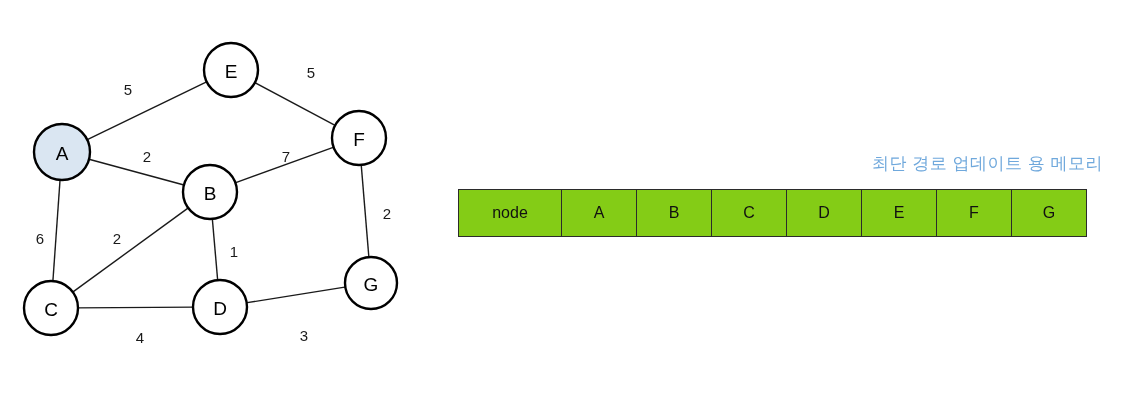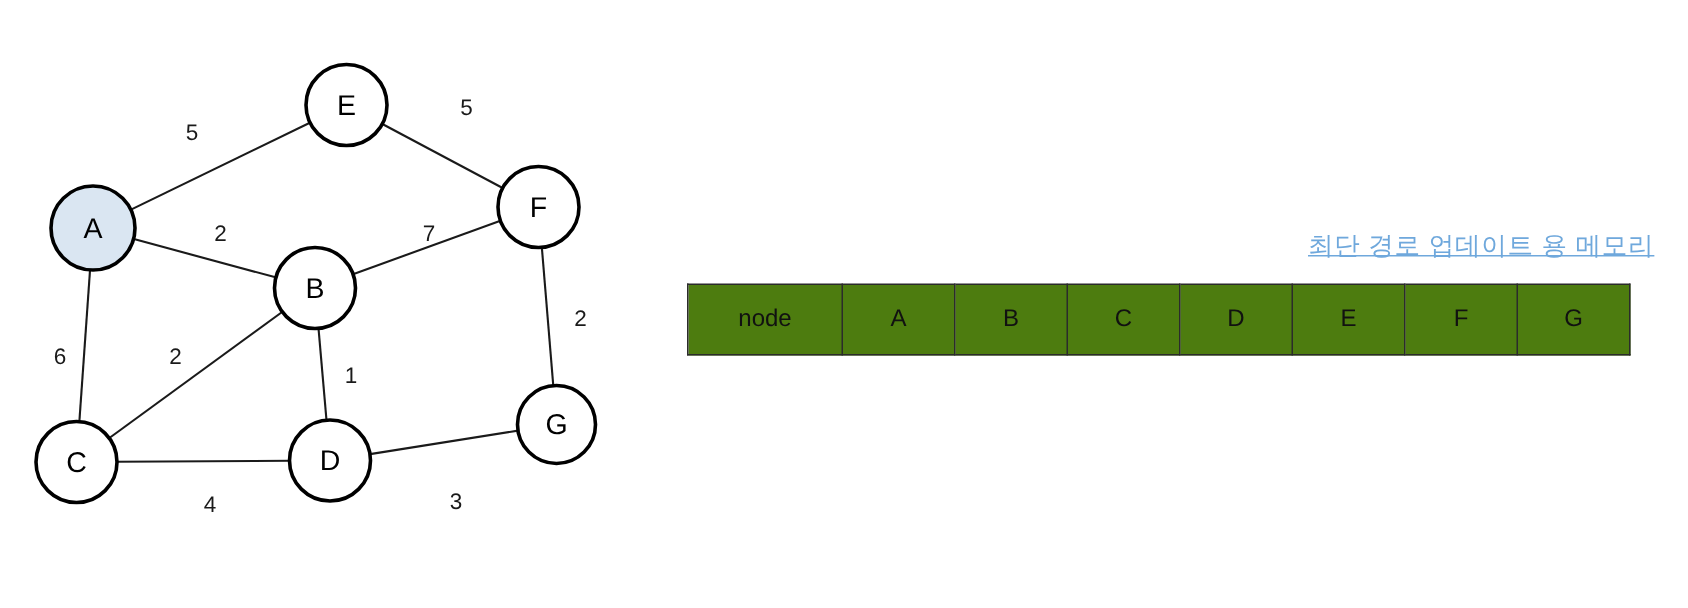--- a/index.html
+++ b/index.html
@@ -68,41 +68,40 @@
   }
   table.memory-table td {
     border: 1px solid #2b2b2b;
     height: 46px;
     text-align: center;
     vertical-align: middle;
     font-family: "Liberation Sans", sans-serif;
     font-size: 16px;
     color: #111111;
     padding: 0;
-    background: #4d7c0f;
+    background: #84cc16;
   }
   table.memory-table td.row-head {
     width: 102px;
   }
   table.memory-table td.cell {
     width: 74px;
   }
   table.memory-table td.inf {
     font-size: 15px;
   }
   .table-caption {
     position: absolute;
     left: 872px;
     top: 152px;
     font-family: "Liberation Sans", sans-serif;
     font-size: 17px;
     color: #6fa8dc;
     white-space: nowrap;
     letter-spacing: 0.5px;
-    text-decoration: underline;
   }
 </style>
 </head>
 <body>
 
 <div id="canvas">
 
   <svg class="graph-svg" viewBox="0 0 430 405">
     <g id="edges-group">
         <line x1="86.2915601043966" y1="140.21356255289632" x2="207.60812730687735" y2="81.34990272684058" class="edge-line"></line>

